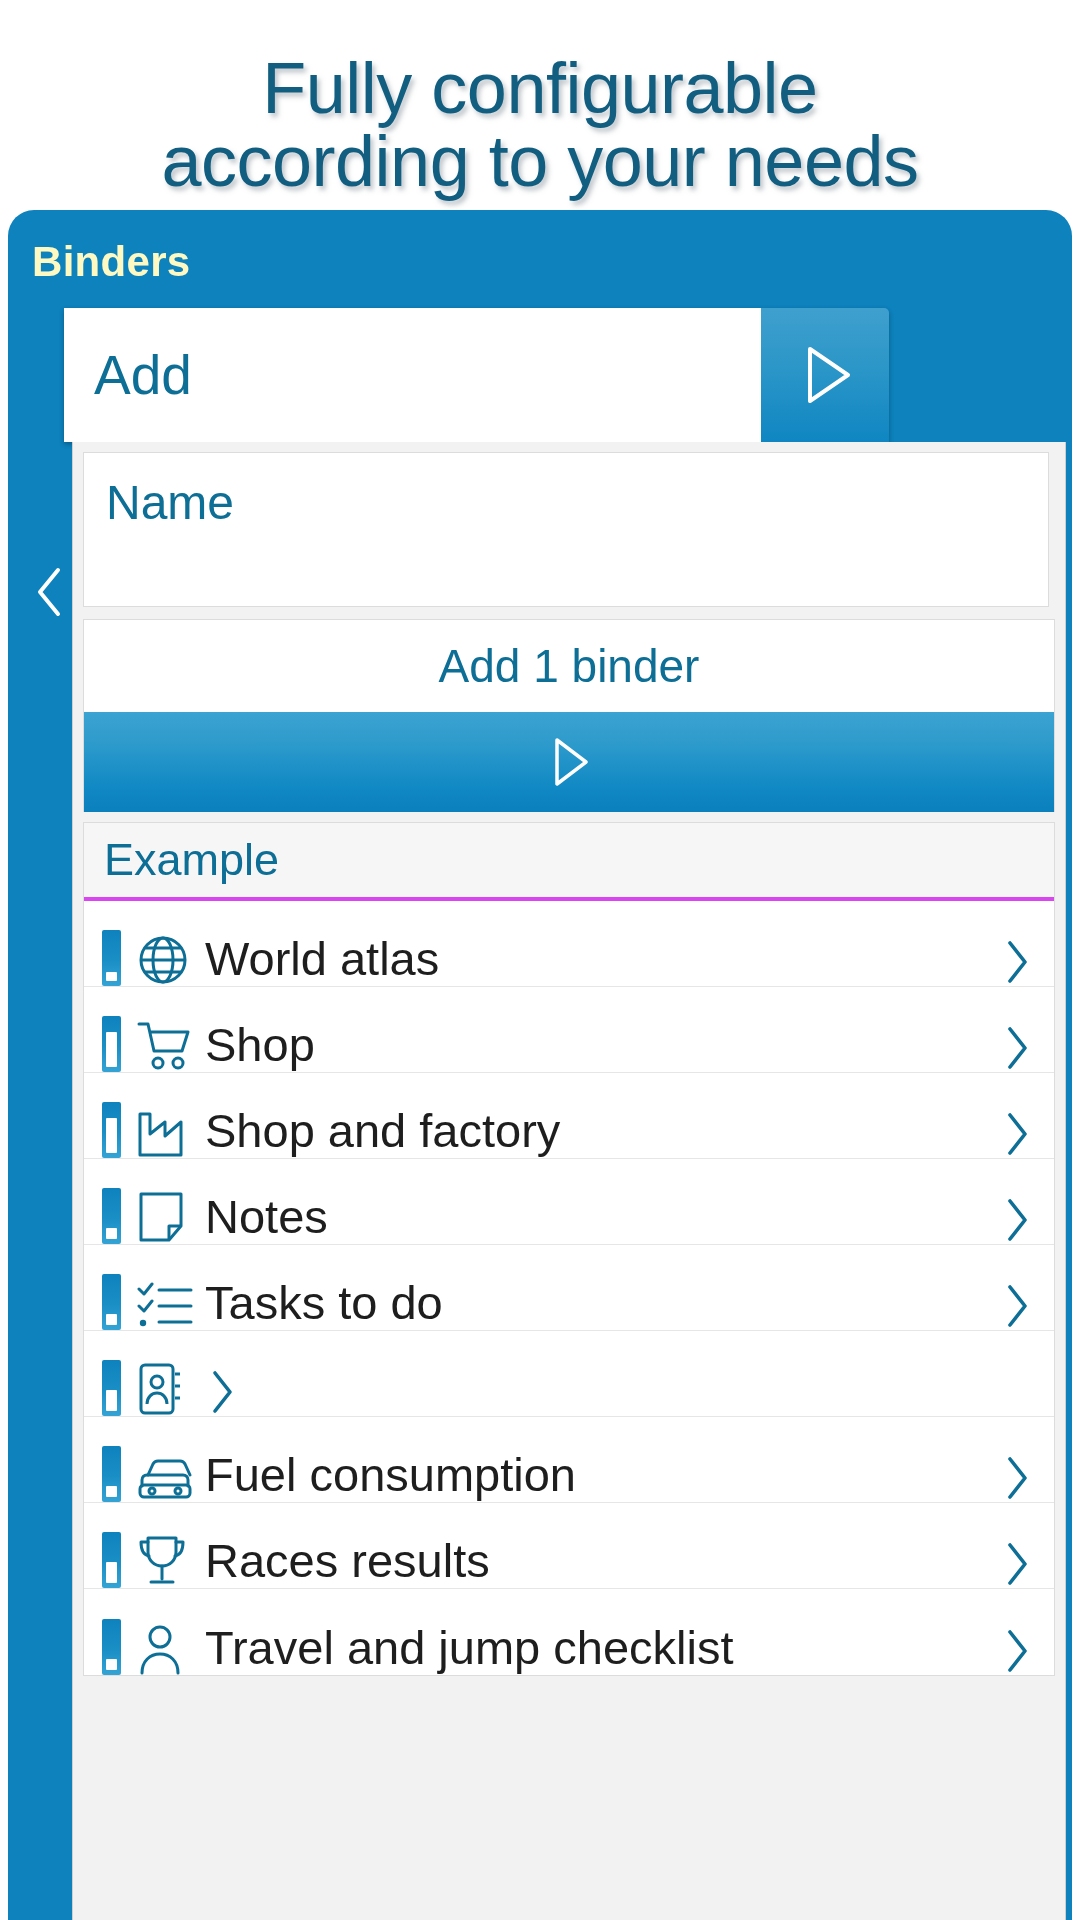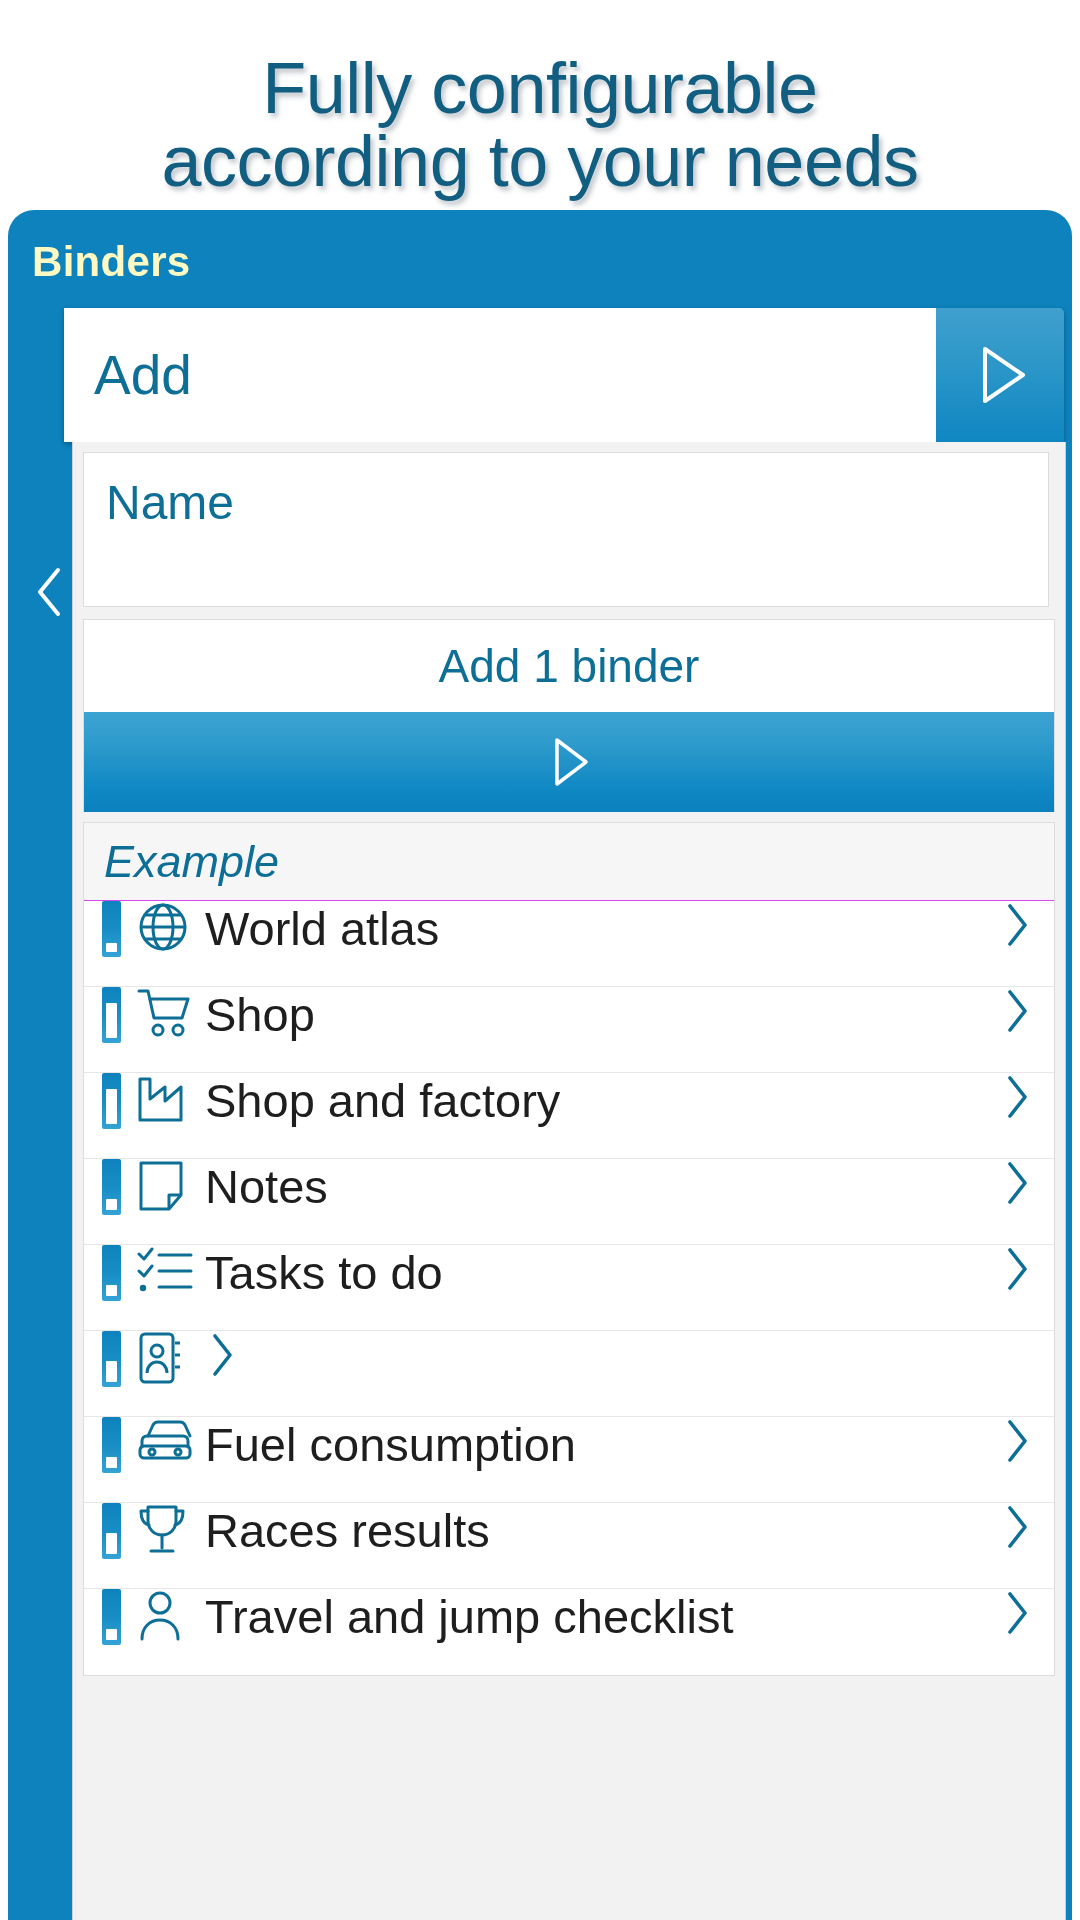--- a/index.html
+++ b/index.html
@@ -62,21 +62,21 @@
     align-items: center;
     justify-content: center;
   }
   .back-chevron svg { display: block; }
 
   
   .addbar {
     position: absolute;
     left: 56px;
     top: 98px;
-    width: 1000px;
+    width: 825px;
     height: 134px;
     display: flex;
     box-shadow: 0 2px 5px rgba(0,0,0,0.30);
     border-top-right-radius: 5px;
   }
   .addbar-field {
     flex: 1;
     background: #ffffff;
     display: flex;
     align-items: center;
@@ -157,36 +157,35 @@
   
   .section-card {
     margin: 10px 10px 0 10px;
     border: 1px solid #dcdcdc;
     box-sizing: border-box;
     background: #ffffff;
   }
   .section-header {
     height: 78px;
     background: #f6f6f6;
-    border-bottom: 1px solid #d946ef;
+    border-bottom: 4px solid #d946ef;
     display: flex;
     align-items: center;
     padding-left: 20px;
     box-sizing: border-box;
-    font-style: italic;
   }
   .section-header-label {
     font-size: 45px;
     color: #0d6e96;
   }
 
   .list-row {
     height: 86px;
     display: flex;
-    align-items: flex-start;
+    align-items: flex-end;
     padding: 0 14px 0 18px;
     box-sizing: border-box;
     background: #ffffff;
   }
   .marker {
     width: 19px;
     height: 56px;
     border-radius: 2px;
     background: linear-gradient(to bottom, #0d82bd 0%, #1a8fc6 55%, #35a3d4 100%);
     position: relative;

